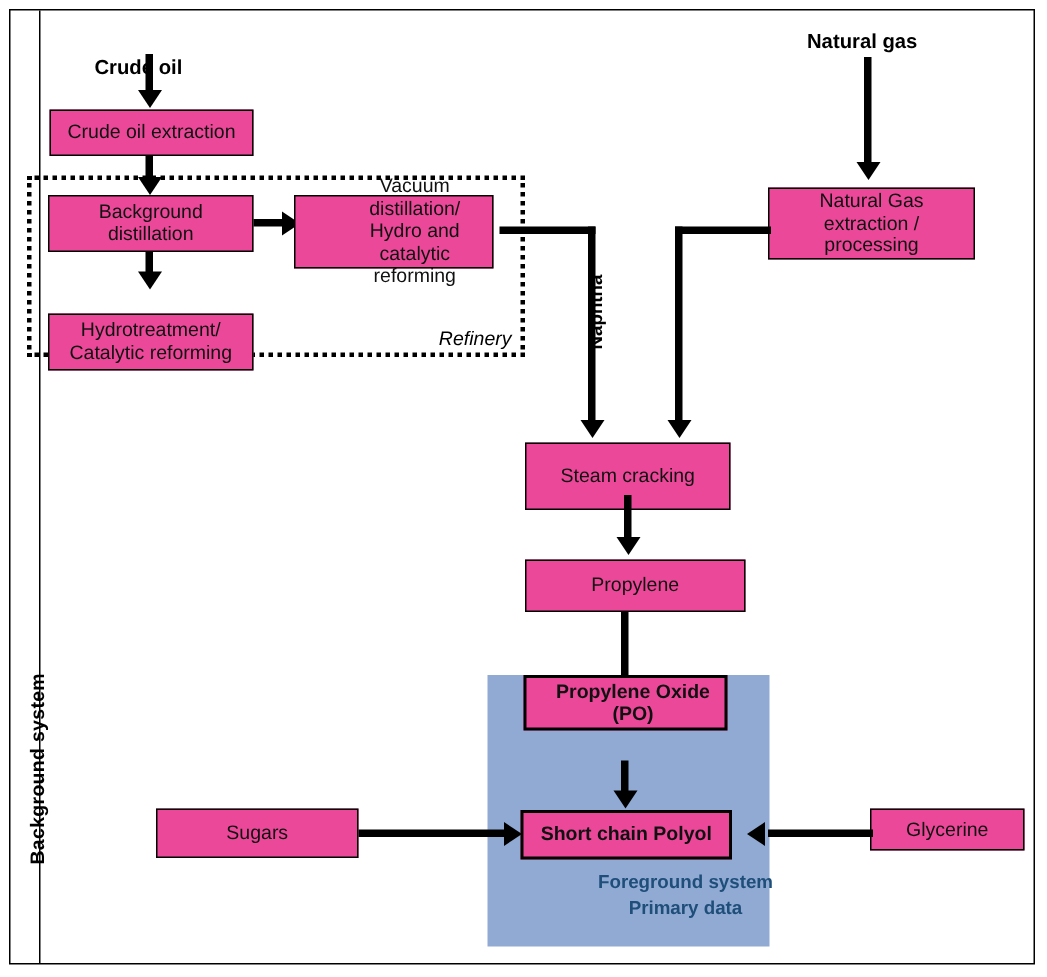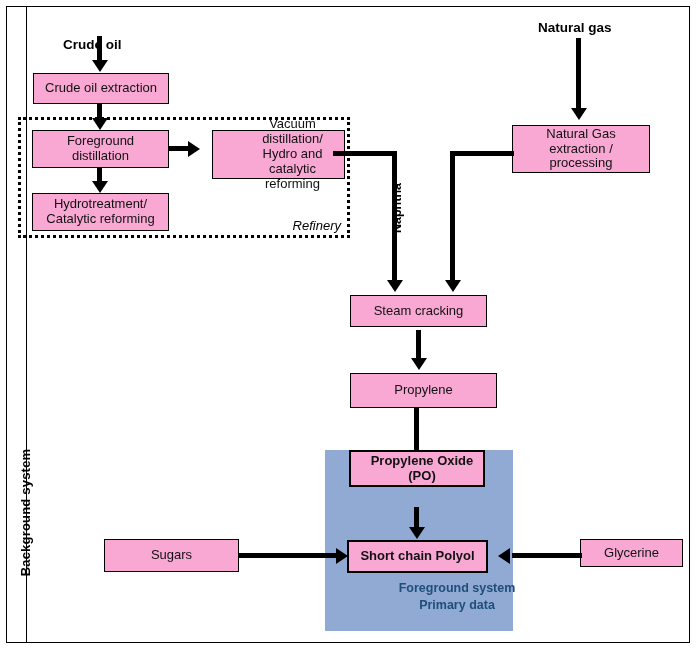--- a/index.html
+++ b/index.html
@@ -31,21 +31,21 @@
     text-align:center;
     transform:rotate(-90deg);
     transform-origin:center center;
     font-size:13px;font-weight:bold;color:#000;
     white-space:nowrap;
     letter-spacing:.2px;
   }
   
   .box{
     position:absolute;
-    background:#f9a8d4;
+    background:#ec4899;
     border:1.6px solid #000;
     box-sizing:border-box;
     display:flex;align-items:center;justify-content:center;
     text-align:center;
     font-size:13px;color:#111;
     line-height:1.15;
     padding:2px 4px;
   }
   .box.thick{border-width:2.6px;font-weight:bold;}
   
@@ -138,39 +138,39 @@
 
   <div class="box" style="left:33px;top:73px;width:136px;height:31px;">
     <span>Crude oil extraction</span>
   </div>
 
   <div class="seg vseg" style="left:97px;top:104px;height:19px;"></div>
   <div class="arrow-down" style="left:91.5px;top:118px;"></div>
 
   <div class="box" style="left:32px;top:130px;width:137px;height:38px;">
     <span>
-      <span>Foreground</span><br>
+      <span>Background</span><br>
       <span>distillation</span>
     </span>
   </div>
 
   <div class="seg vseg" style="left:97px;top:168px;height:18px;"></div>
   <div class="arrow-down" style="left:91.5px;top:181px;"></div>
 
-  <div class="box" style="left:32px;top:193px;width:137px;height:38px;align-items:center;">
+  <div class="box" style="left:32px;top:209px;width:137px;height:38px;align-items:center;">
     <span>
       <span>Hydrotreatment/</span><br>
       <span>Catalytic  reforming</span>
     </span>
   </div>
 
   <div class="seg hseg" style="left:169px;top:146px;width:22px;"></div>
   <div class="arrow-right" style="left:188px;top:140.5px;"></div>
 
-  <div class="box" style="left:212px;top:130px;width:133px;height:49px;padding-left:32px;">
+  <div class="box" style="left:196px;top:130px;width:133px;height:49px;padding-left:32px;">
     <span>
       <span>Vacuum distillation/</span><br>
       <span>Hydro and catalytic</span><br>
       <span>reforming</span>
     </span>
   </div>
 
   <div class="seg vseg" style="left:576px;top:38px;height:72px;"></div>
   <div class="arrow-down" style="left:570.5px;top:108px;"></div>
 
@@ -184,21 +184,21 @@
 
   <div class="seg hseg" style="left:333px;top:151px;width:64px;"></div>
   <div class="seg vseg" style="left:392px;top:151px;height:131px;"></div>
   <div class="arrow-down" style="left:386.5px;top:280px;"></div>
   <div class="edge-label" style="left:390px;top:233px;">Naphtha</div>
 
   <div class="seg hseg" style="left:450px;top:151px;width:64px;"></div>
   <div class="seg vseg" style="left:450px;top:151px;height:131px;"></div>
   <div class="arrow-down" style="left:444.5px;top:280px;"></div>
 
-  <div class="box" style="left:350px;top:295px;width:137px;height:32px;">
+  <div class="box" style="left:350px;top:295px;width:137px;height:45px;">
     <span>Steam cracking</span>
   </div>
 
   <div class="seg vseg" style="left:416px;top:330px;height:30px;"></div>
   <div class="arrow-down" style="left:410.5px;top:358px;"></div>
 
   <div class="box" style="left:350px;top:373px;width:147px;height:35px;">
     <span>Propylene</span>
   </div>
 

